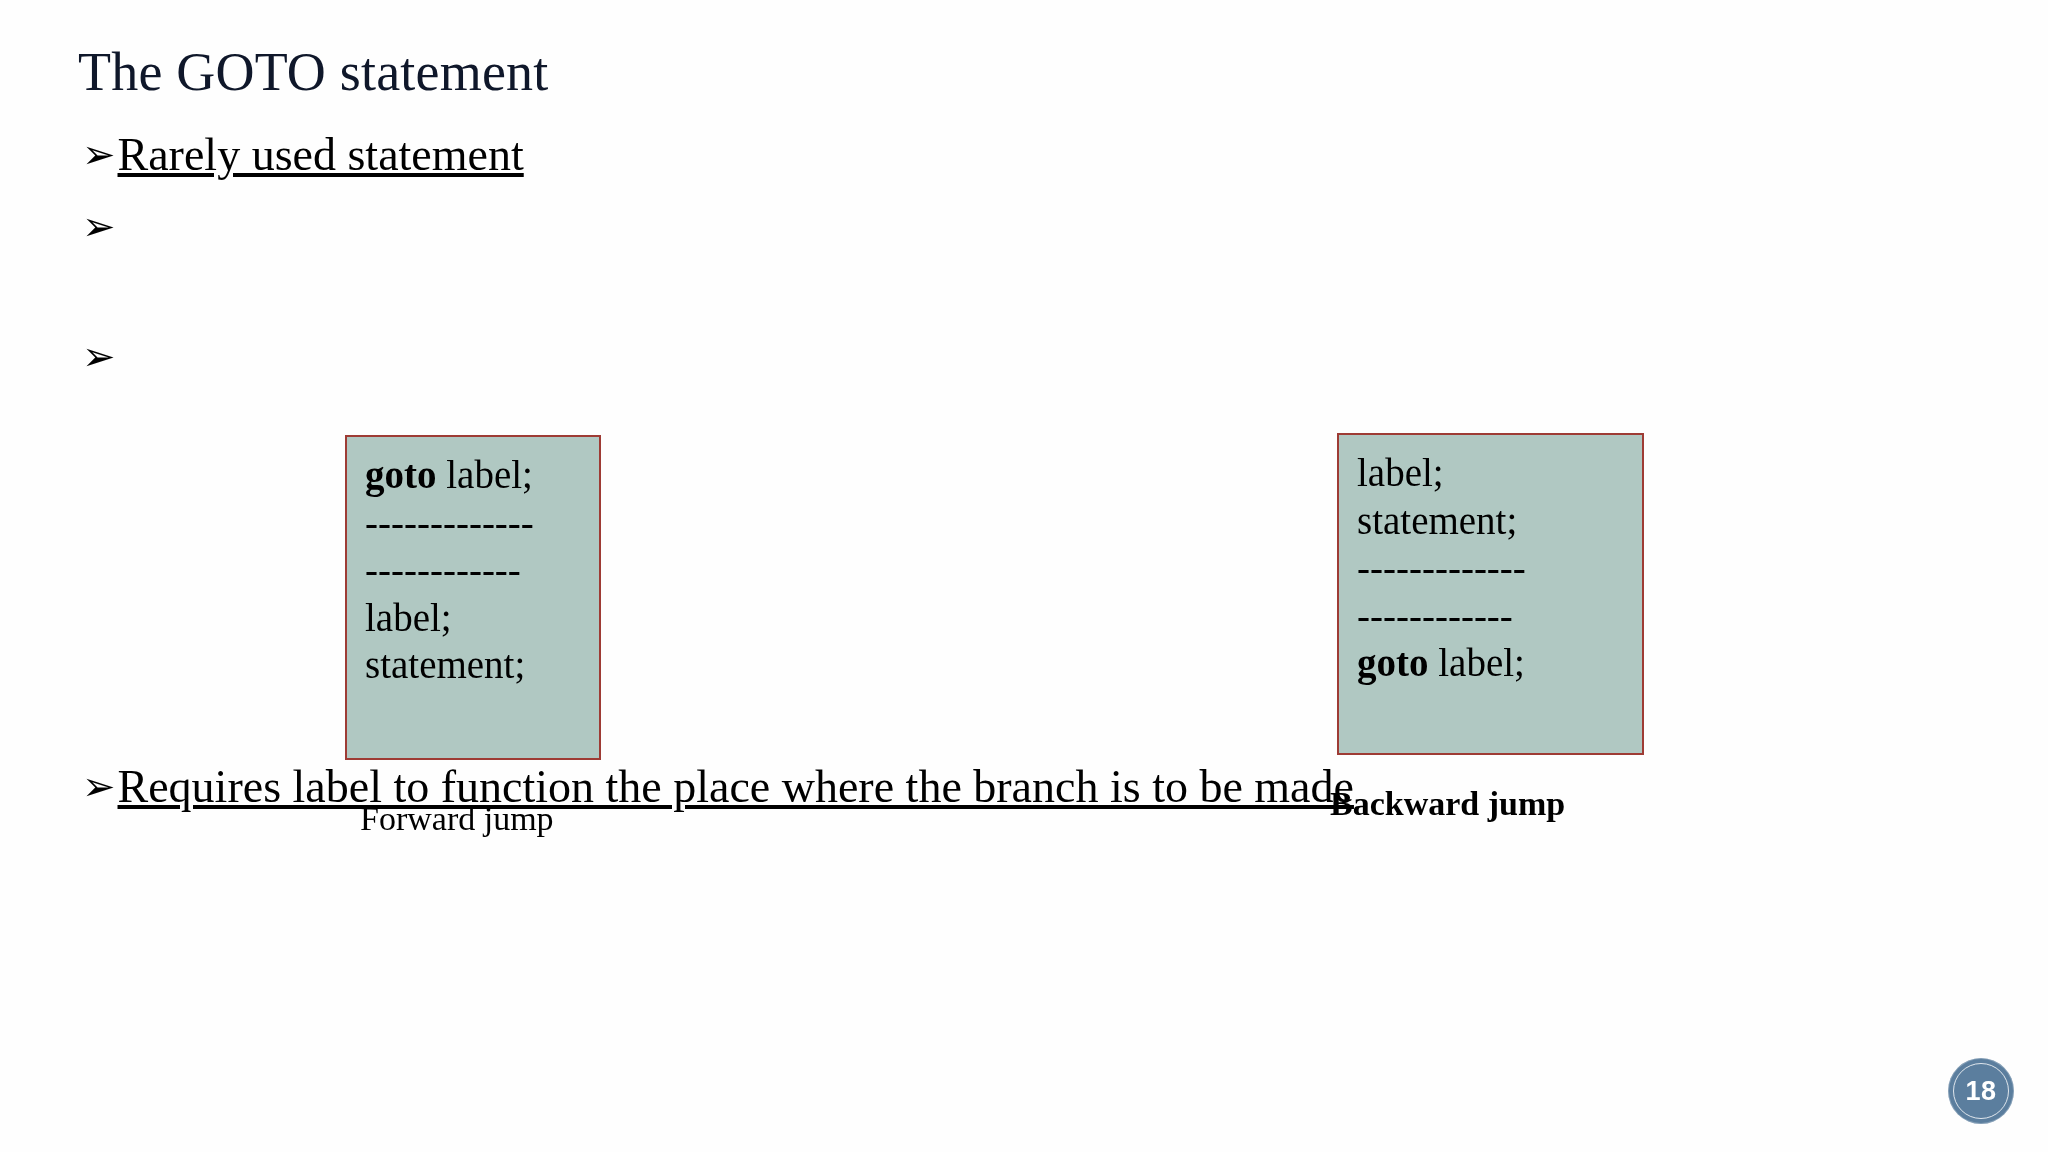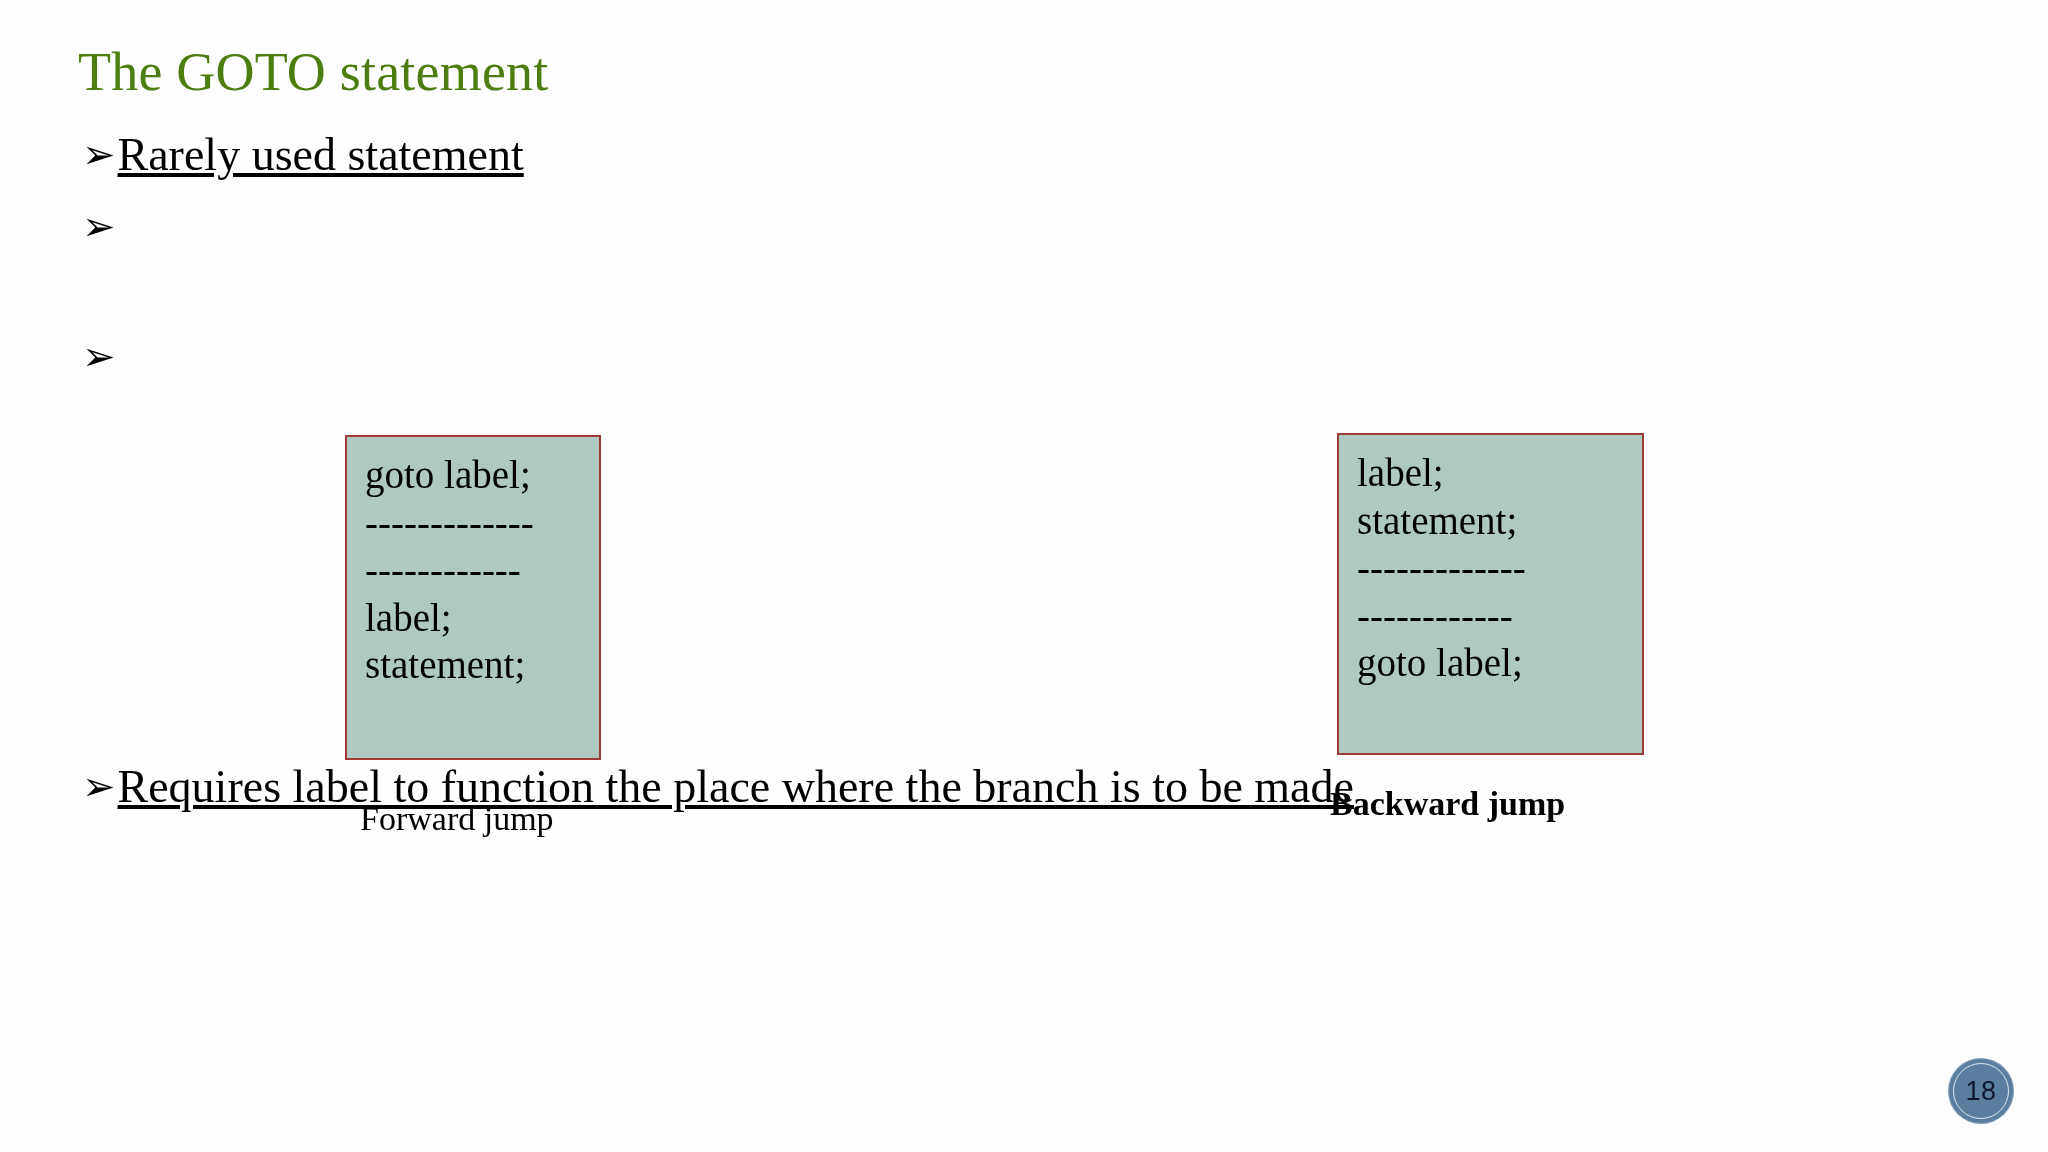--- a/index.html
+++ b/index.html
@@ -24,21 +24,21 @@
 
   
   .slide-title {
     position: absolute;
     left: 78px;
     top: 44px;
     font-size: 54px;
     line-height: 1.05;
     letter-spacing: 0.2px;
     white-space: nowrap;
-    color: #4d7c0f;
+    color: #0f172a;
   }
 
   
   .bullet {
     position: absolute;
     display: flex;
     align-items: flex-start;
     font-size: 46px;
     line-height: 1.18;
     color: #000;
@@ -73,21 +73,21 @@
     box-sizing: border-box;
     padding: 14px 0 10px 18px;
     font-size: 39px;
     line-height: 1.22;
     color: #000;
   }
   .code-line {
     white-space: pre;
   }
   .code-line b {
-    font-weight: normal;
+    font-weight: bold;
     text-align: center;
   }
   .dash-line {
     white-space: pre;
     font-size: 39px;
     letter-spacing: 0px;
   }
 
   #box-forward  { left: 345px; top: 435px; width: 256px; height: 325px; }
   #box-backward { left: 1337px; top: 433px; width: 307px; height: 322px; }
@@ -124,23 +124,24 @@
     top: 5px;
     right: 5px;
     bottom: 5px;
     border-radius: 50%;
     border: 1.5px solid rgba(255,255,255,0.8);
   }
   .page-badge-num {
     position: relative;
     font-family: "Liberation Sans", "DejaVu Sans", sans-serif;
     font-size: 27px;
-    color: #0f172a;
+    color: #ffffff;
     letter-spacing: 0.5px;
     z-index: 2;
+    font-weight: bold;
   }
 </style>
 </head>
 <body>
 
 <div class="slide">
 
   <div class="slide-title">The GOTO statement</div>
 
   <div class="bullet" id="bullet-rarely">

